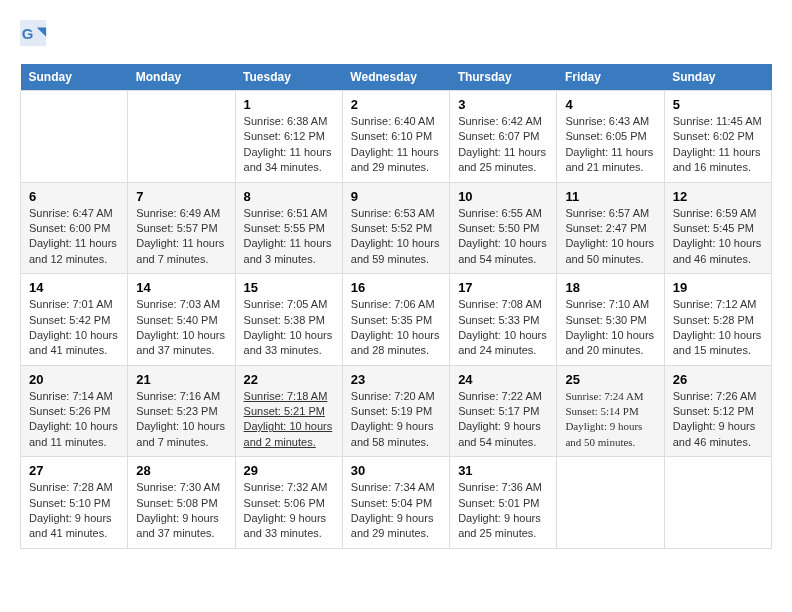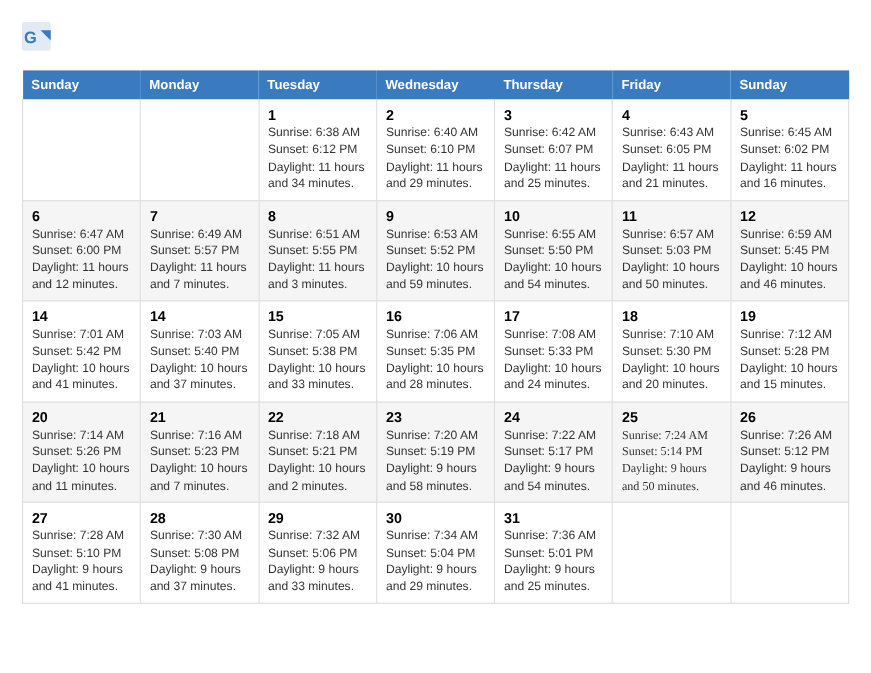--- a/index.html
+++ b/index.html
@@ -143,21 +143,21 @@
 Daylight: 11 hours and 25 minutes.</div>
         </td>
         <td>
           <span class="day-num">4</span>
           <div class="day-info" style="white-space: pre-line;">Sunrise: 6:43 AM
 Sunset: 6:05 PM
 Daylight: 11 hours and 21 minutes.</div>
         </td>
         <td>
           <span class="day-num">5</span>
-          <div class="day-info" style="white-space: pre-line;">Sunrise: 6:45 AM
+          <div class="day-info" style="white-space: pre-line;">Sunrise: 11:45 AM
 Sunset: 6:02 PM
 Daylight: 11 hours and 16 minutes.</div>
         </td>
       </tr>
       <tr>
         <td>
           <span class="day-num">6</span>
           <div class="day-info" style="white-space: pre-line;">Sunrise: 6:47 AM
 Sunset: 6:00 PM
 Daylight: 11 hours and 12 minutes.</div>
@@ -182,21 +182,21 @@
         </td>
         <td>
           <span class="day-num">10</span>
           <div class="day-info" style="white-space: pre-line;">Sunrise: 6:55 AM
 Sunset: 5:50 PM
 Daylight: 10 hours and 54 minutes.</div>
         </td>
         <td>
           <span class="day-num">11</span>
           <div class="day-info" style="white-space: pre-line;">Sunrise: 6:57 AM
-Sunset: 5:03 PM
+Sunset: 2:47 PM
 Daylight: 10 hours and 50 minutes.</div>
         </td>
         <td>
           <span class="day-num">12</span>
           <div class="day-info" style="white-space: pre-line;">Sunrise: 6:59 AM
 Sunset: 5:45 PM
 Daylight: 10 hours and 46 minutes.</div>
         </td>
       </tr>
       <tr>
@@ -251,21 +251,21 @@
 Daylight: 10 hours and 11 minutes.</div>
         </td>
         <td>
           <span class="day-num">21</span>
           <div class="day-info" style="white-space: pre-line;">Sunrise: 7:16 AM
 Sunset: 5:23 PM
 Daylight: 10 hours and 7 minutes.</div>
         </td>
         <td>
           <span class="day-num">22</span>
-          <div class="day-info" style="white-space: pre-line;">Sunrise: 7:18 AM
+          <div class="day-info" style="white-space: pre-line; text-decoration: underline;">Sunrise: 7:18 AM
 Sunset: 5:21 PM
 Daylight: 10 hours and 2 minutes.</div>
         </td>
         <td>
           <span class="day-num">23</span>
           <div class="day-info" style="white-space: pre-line;">Sunrise: 7:20 AM
 Sunset: 5:19 PM
 Daylight: 9 hours and 58 minutes.</div>
         </td>
         <td>

